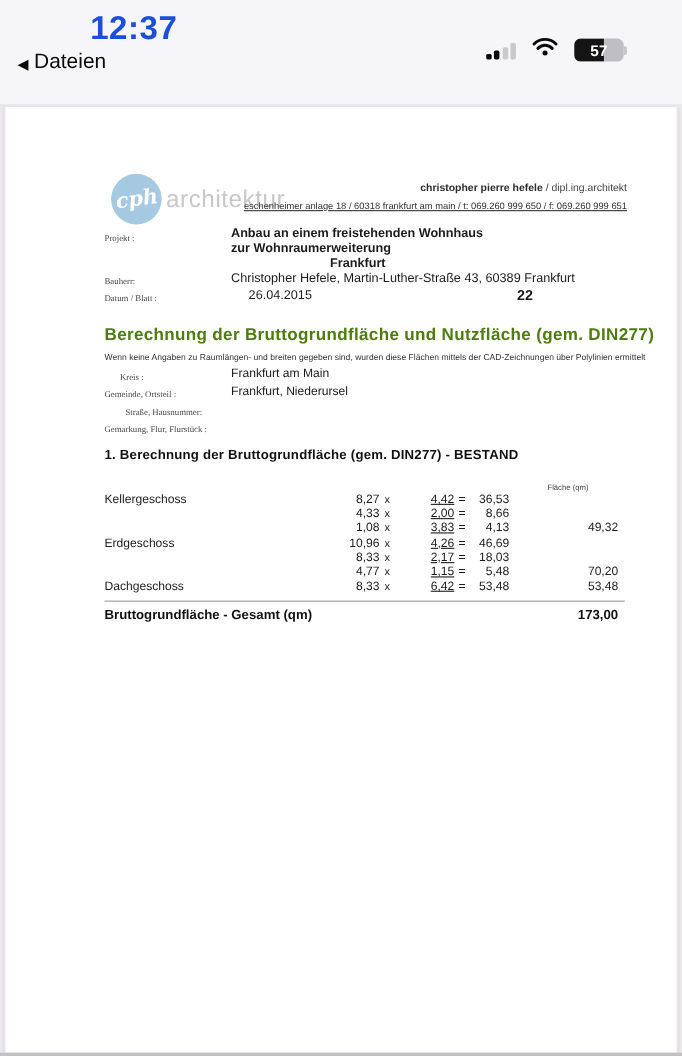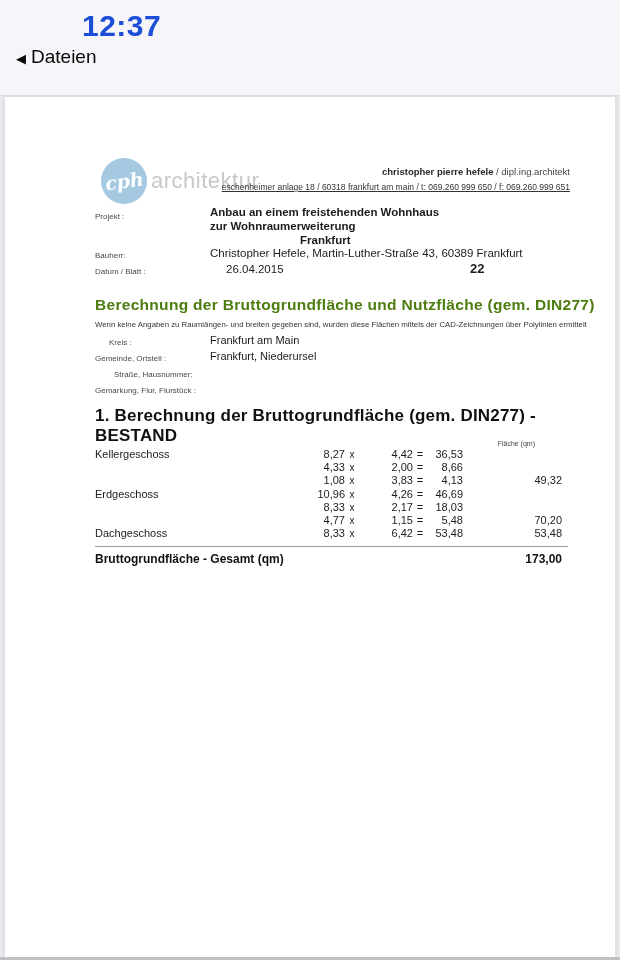--- a/index.html
+++ b/index.html
@@ -77,57 +77,79 @@
   .logo-word {
     left: 151px; top: 168px; font-size: 22px; color: #c8c8c8;
     font-weight: 400; letter-spacing: 0.5px;
   }
   .contact-line1 { left: 200px; top: 166px; width: 370px; text-align: right; font-size: 9.5px; color: #2a2a2a; }
   .contact-line1 b { font-weight: 700; }
   .contact-line1 .suffix { color: #444; font-weight: 400; }
   .contact-line2 { left: 160px; top: 182px; width: 410px; text-align: right; font-size: 8.5px; color: #333; text-decoration: underline; }
 
   
-  .lbl { font-size: 8px; color: #4a4a4a; }
+  .lbl { font-size: 8px; color: #4a4a4a; font-family: Liberation Serif, serif; }
   .val { font-size: 11.5px; color: #1c1c1c; }
   .b { font-weight: 700; }
 
   
   .doc-title { left: 95px; top: 296px; font-size: 15.5px; font-weight: 700; letter-spacing: 0.3px; color: #4d7c0f; }
   .doc-sub   { left: 95px; top: 320px; font-size: 7.8px; color: #333; }
 
   
-  .sec-head { left: 95px; top: 406px; font-size: 17px; font-weight: 700; letter-spacing: 0.2px; color: #111; }
+  .sec-head { left: 95px; top: 406px; font-size: 12px; font-weight: 700; letter-spacing: 0.2px; color: #111; }
   .col-head { left: 428px; top: 440px; width: 107px; text-align: right; font-size: 7px; color: #444; }
 
   
   .bgf-table { left: 95px; top: 448px; width: 467px; }
   .trow { display: flex; height: 13.2px; font-size: 11px; color: #1c1c1c; align-items: baseline; }
   .c-label { width: 190px; text-align: left; }
   .c-a     { width: 60px;  text-align: right; }
   .c-op    { width: 14px;  text-align: center; font-size: 10px; }
-  .c-b     { width: 54px;  text-align: right; }
+  .c-b     { width: 54px;  text-align: right; text-decoration: underline; }
   .c-eq    { width: 14px;  text-align: center; }
   .c-res   { width: 36px;  text-align: right; }
   .c-sub   { width: 99px;  text-align: right; }
 
   .total-line { left: 95px; top: 546px; width: 473px; height: 0; border-top: 1px solid #9a9a9a; }
   .total-label { left: 95px; top: 552px; font-size: 12px; font-weight: 700; color: #111; }
   .total-value { left: 394px; top: 552px; width: 168px; text-align: right; font-size: 12px; font-weight: 700; color: #111; }
 
   .bottom-strip { position: absolute; left: 0; bottom: 0; width: 620px; height: 3px; background: #c2c1c6; }
 </style>
 </head>
 <body>
 
 <div class="status-bar">
   <div class="time">12:37</div>
   <div class="back-btn">
     <span class="tri">◀</span>
     <span>Dateien</span>
+  </div>
+  <div class="status-icons">
+    <span class="signal">
+      <i class="sb1"></i>
+        <i class="sb2"></i>
+        <i class="sb3"></i>
+        <i class="sb4"></i>
+    </span>
+    <span class="wifi">
+      <svg width="25" height="18" viewBox="0 0 24 18">
+        <path d="M2 7 A 14 14 0 0 1 22 7" fill="none" stroke="#0a0a0a" stroke-width="2.7" stroke-linecap="round"></path>
+        <path d="M5.5 11 A 9 9 0 0 1 18.5 11" fill="none" stroke="#0a0a0a" stroke-width="2.7" stroke-linecap="round"></path>
+        <circle cx="12" cy="15.2" r="2.3" fill="#0a0a0a"></circle>
+      </svg>
+    </span>
+    <span class="battery">
+      <span class="body">
+          <span class="fill"></span>
+        </span>
+      <span class="pct">57</span>
+      <span class="nub"></span>
+    </span>
   </div>
 </div>
 
 <div class="page"></div>
 
 <div class="abs logo-circle">
   <span class="logo-initials">cph</span>
 </div>
 <div class="abs logo-word">architektur</div>
 <div class="abs contact-line1">

